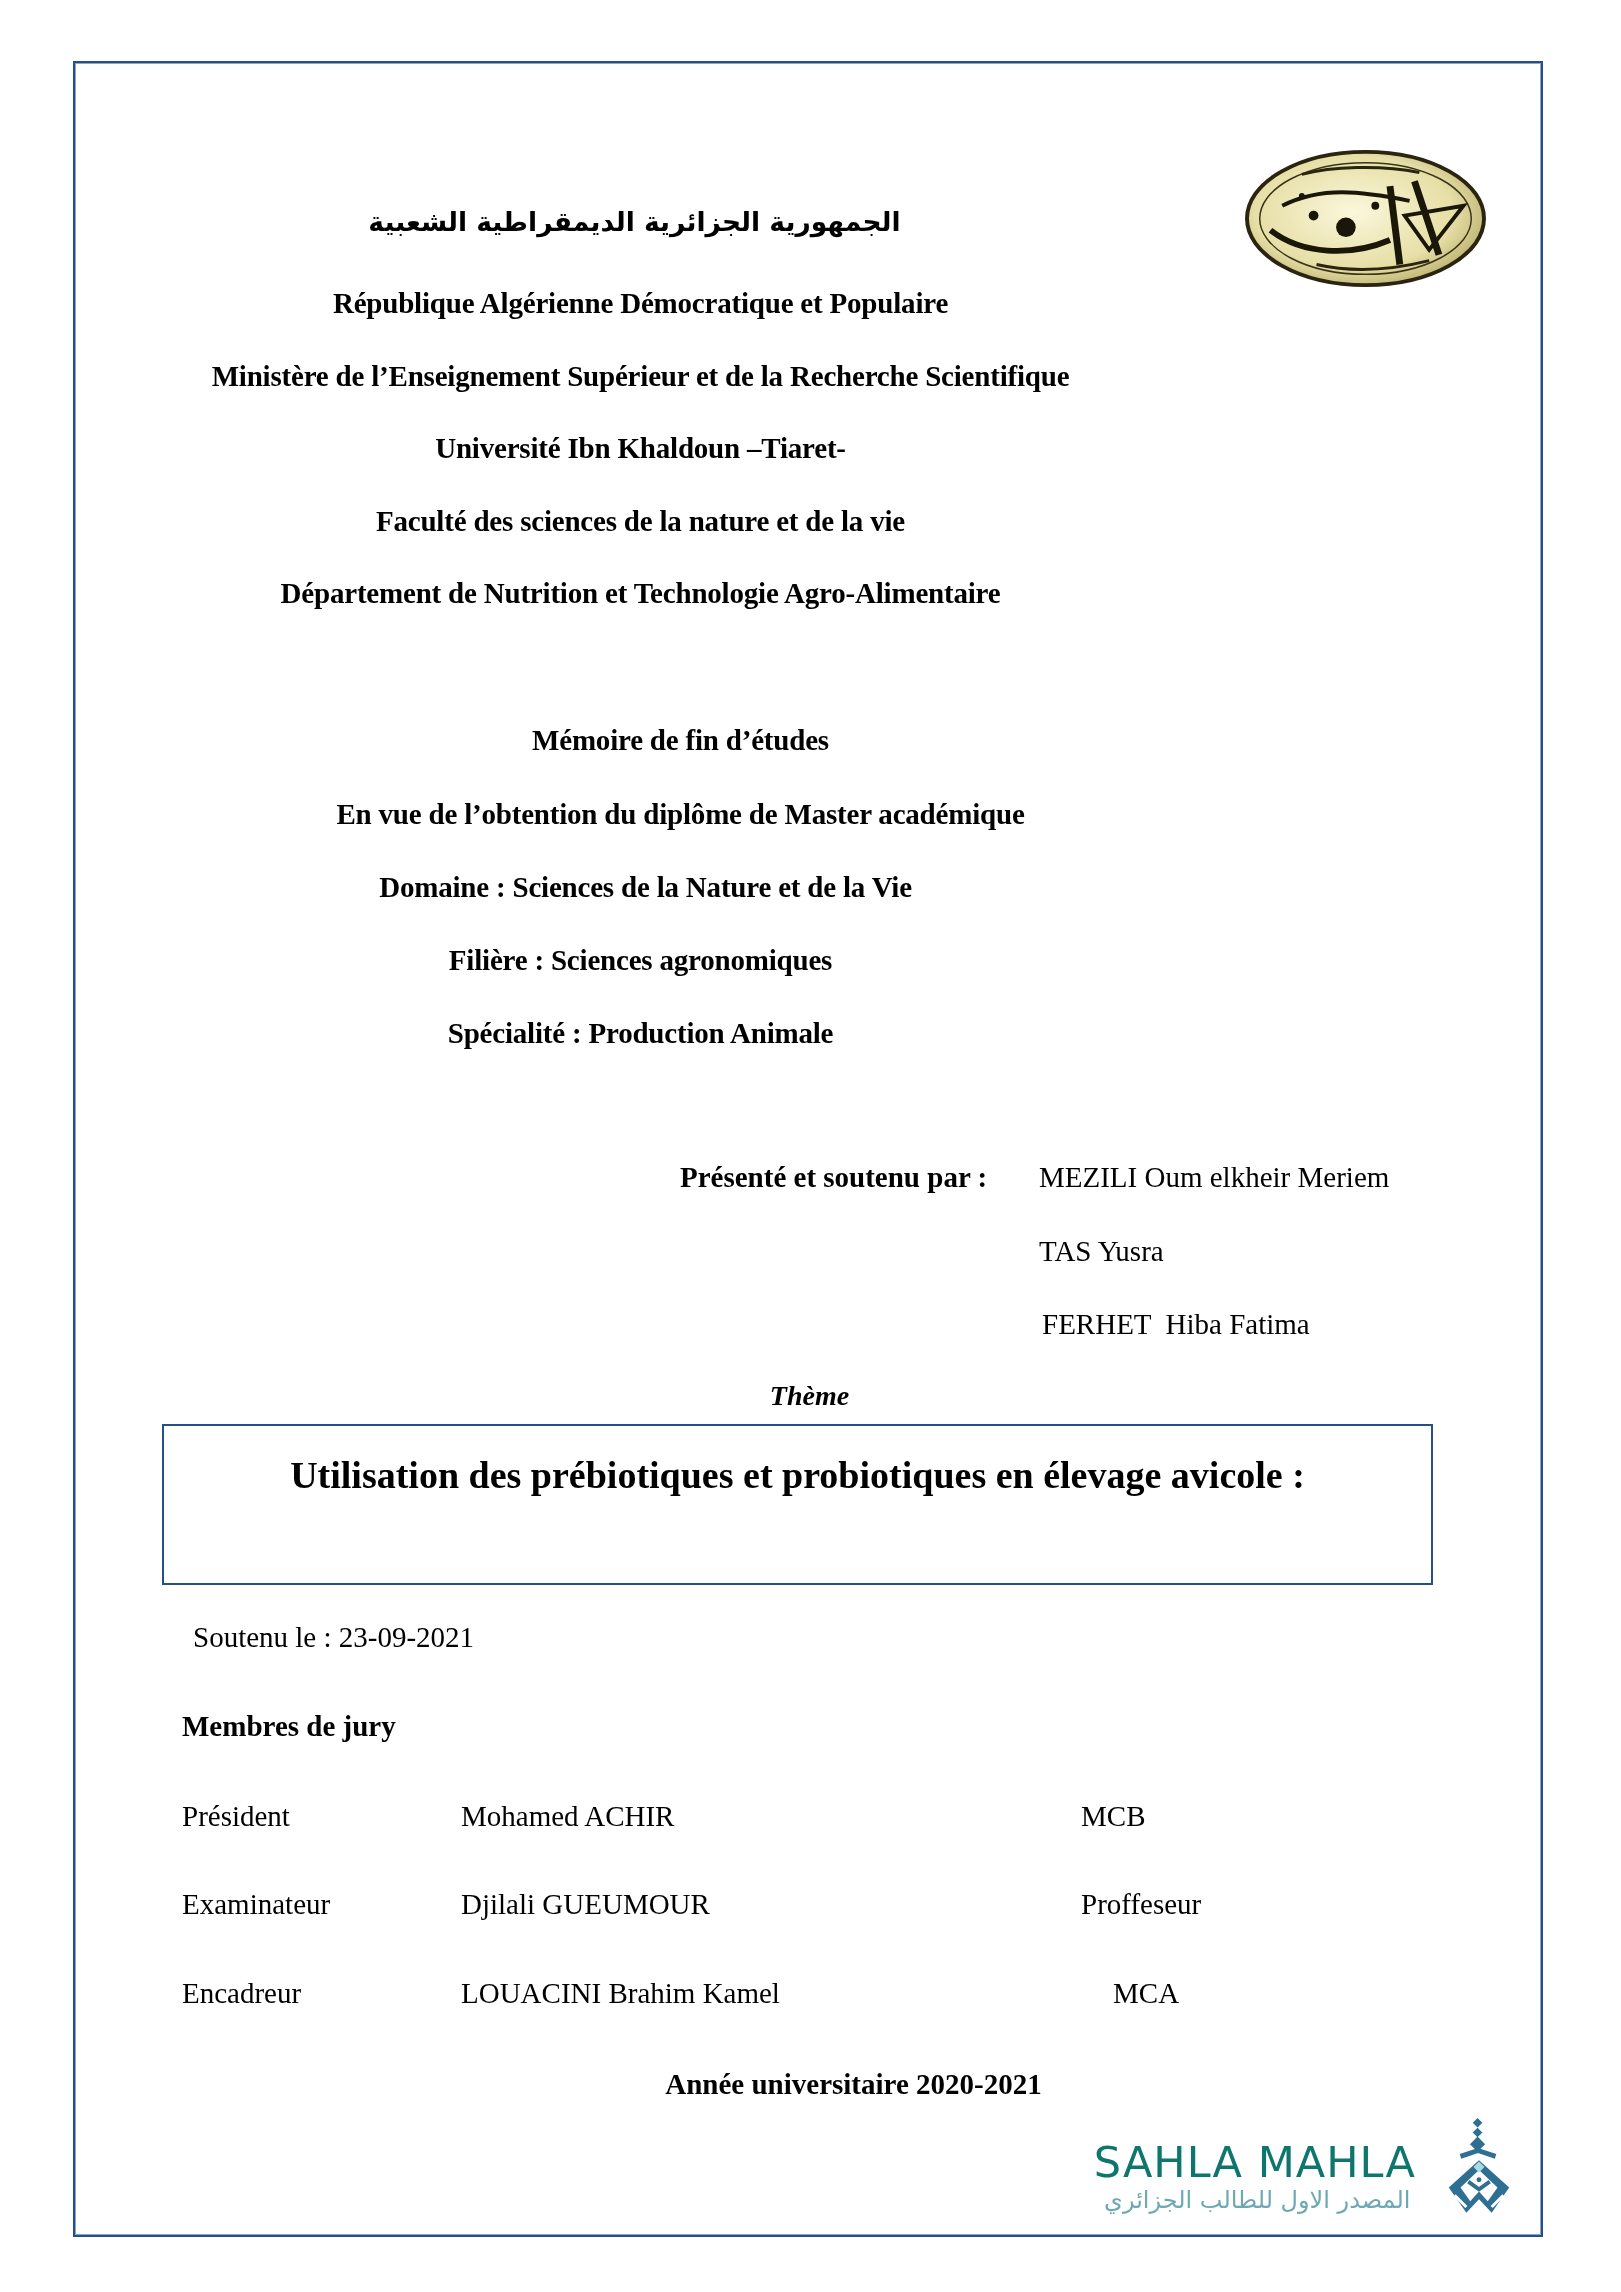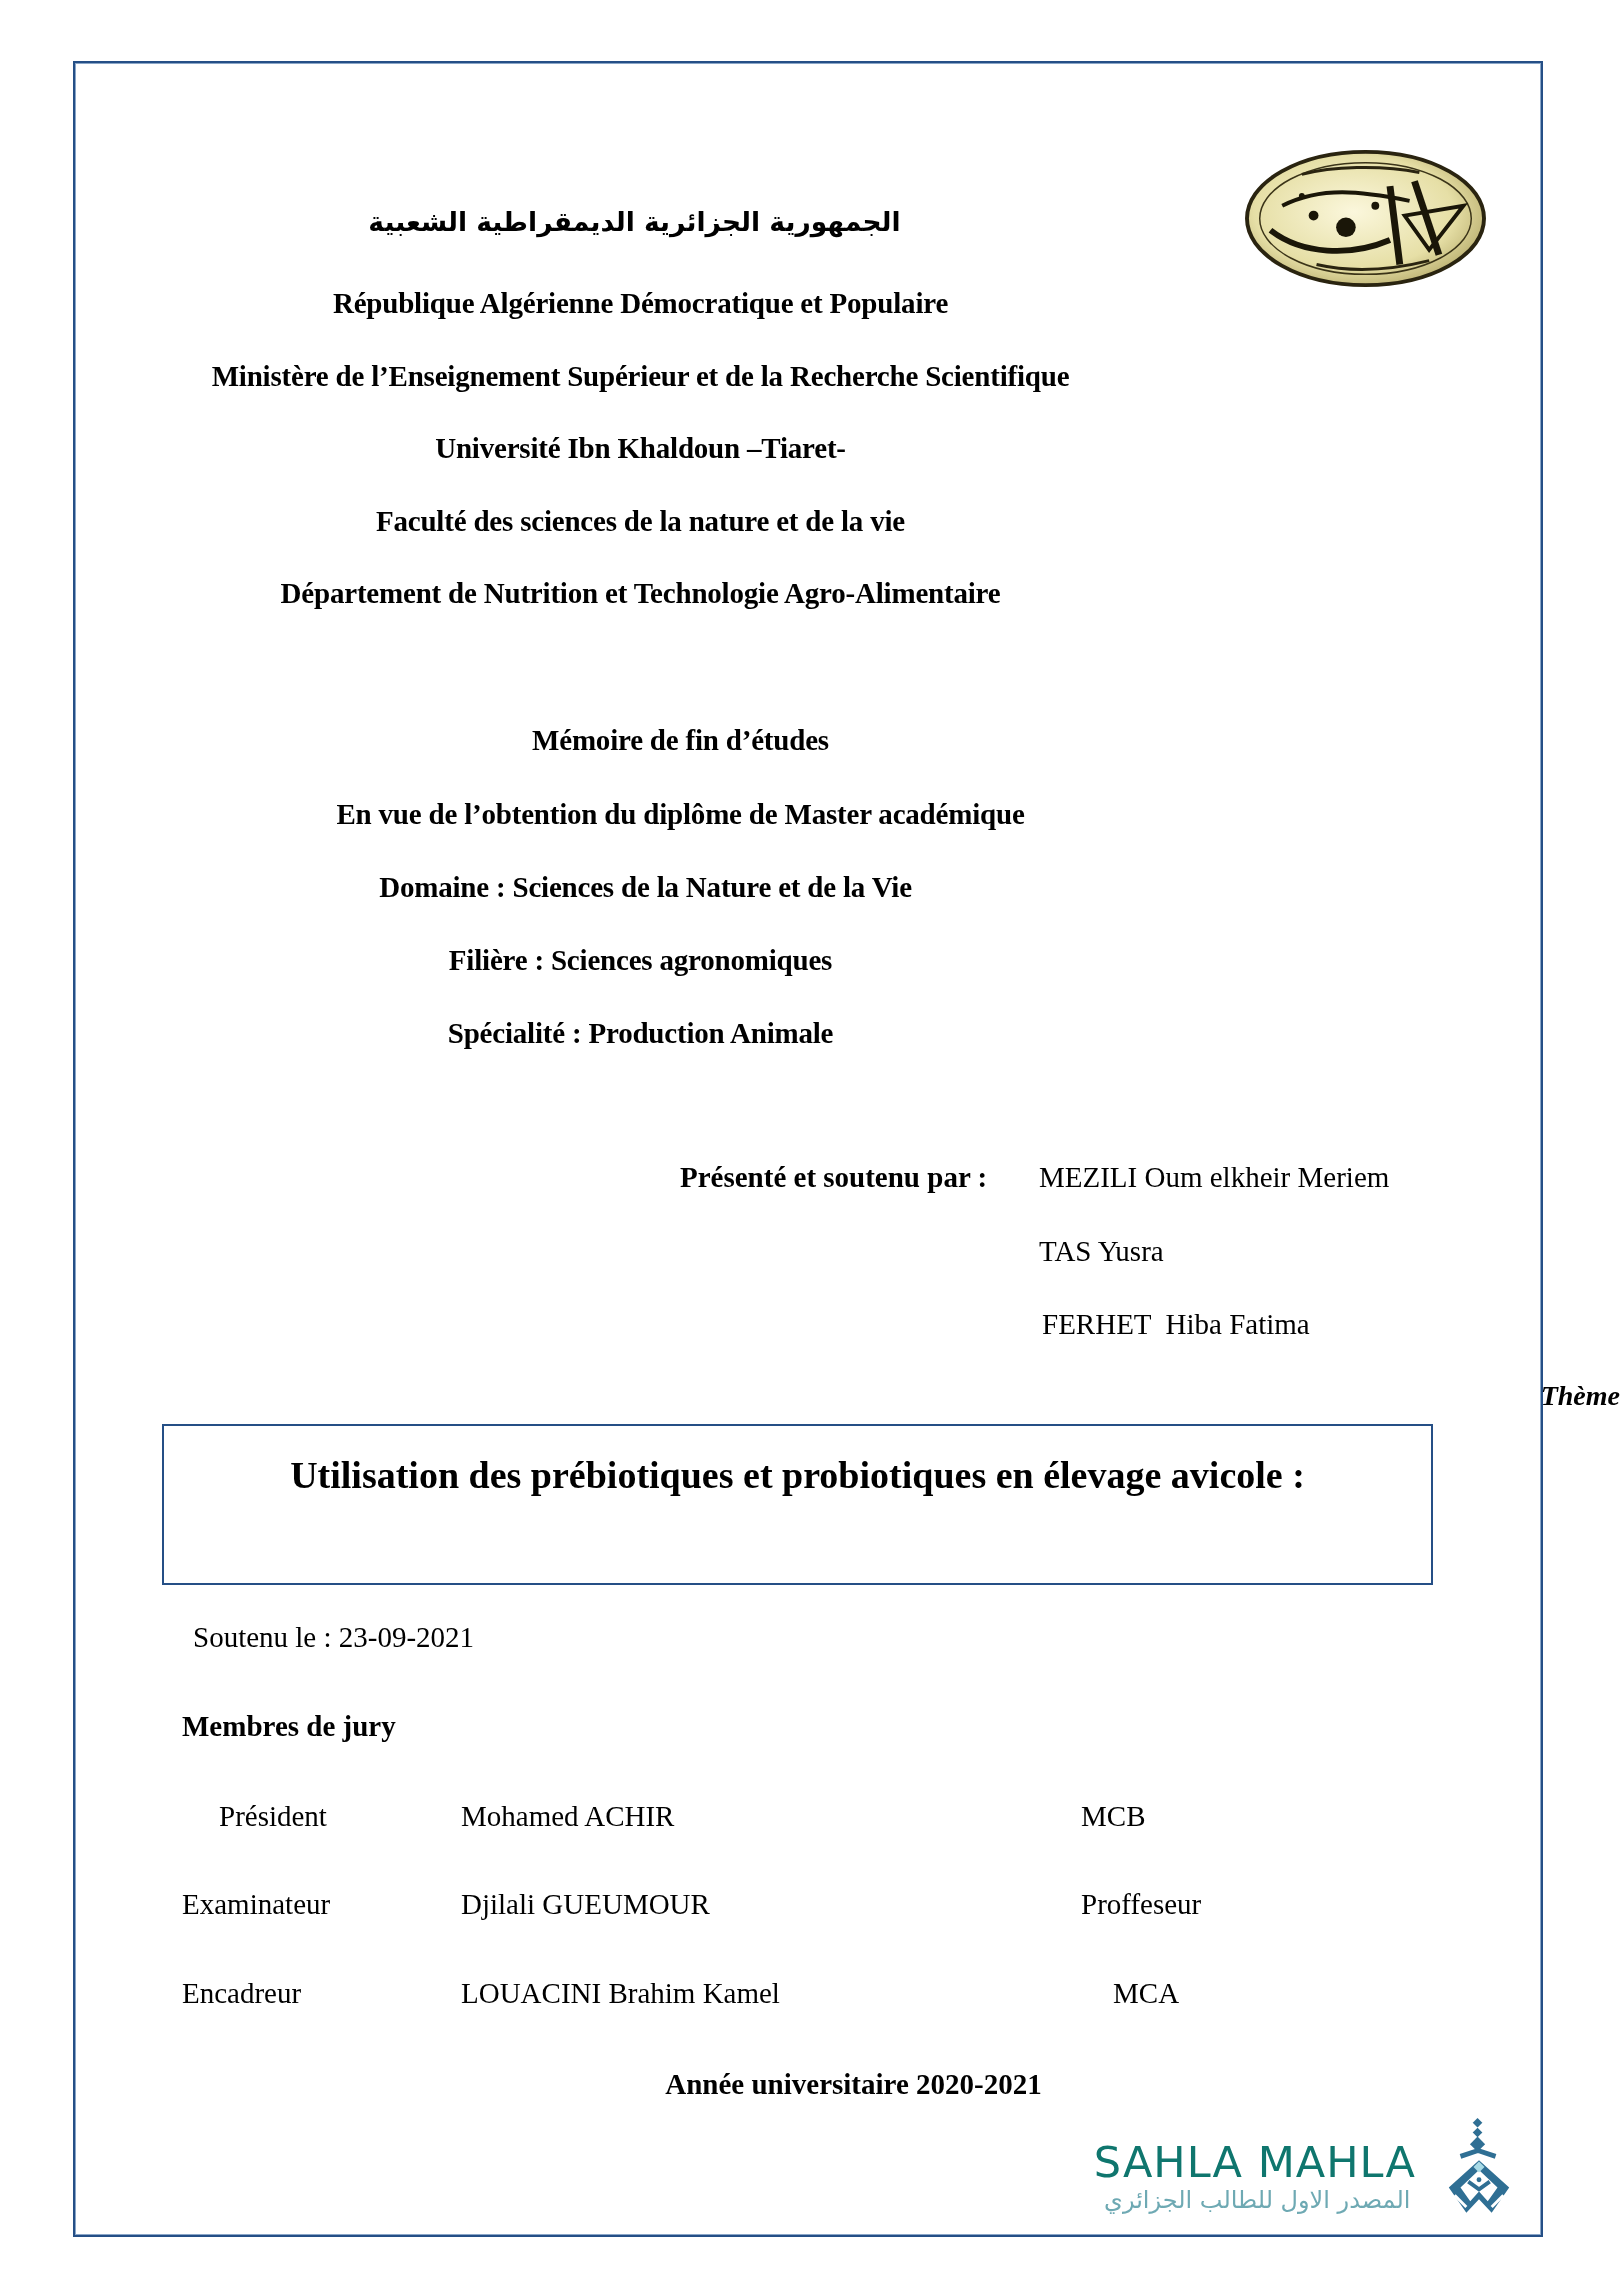--- a/index.html
+++ b/index.html
@@ -186,30 +186,30 @@
 <div class="center-line hdr" style="top:798px; left:-130px;">En vue de l’obtention du diplôme de Master académique</div>
 <div class="center-line hdr" style="top:871px; left:-165px;">Domaine : Sciences de la Nature et de la Vie</div>
 <div class="center-line hdr" style="top:944px; left:-170px;">Filière : Sciences agronomiques</div>
 <div class="center-line hdr" style="top:1017px; left:-170px;">Spécialité : Production Animale</div>
 
 <div class="presenter-label">Présenté et soutenu par :</div>
 <div class="presenter-name" style="left:1039px; top:1161px;">MEZILI Oum elkheir Meriem</div>
 <div class="presenter-name" style="left:1039px; top:1235px;">TAS Yusra</div>
 <div class="presenter-name" style="left:1042px; top:1308px; white-space:pre;">FERHET  Hiba Fatima</div>
 
-<div class="theme-label" style="left:-1px;text-align:right;">Thème</div>
+<div class="theme-label" style="left:-1px;">Thème</div>
 <div class="title-box">
   <div class="title-line" style="top:27.4px;">Utilisation des prébiotiques et probiotiques en élevage avicole :</div>
 </div>
 
 <div class="defense-date">Soutenu le : 23-09-2021</div>
 
 <div class="jury-title">Membres de jury</div>
 
-<div class="jury-cell" style="left:182px; top:1800px;margin-left:37px;">Président</div>
+<div class="jury-cell" style="left:182px; top:1800px;">Président</div>
 <div class="jury-cell" style="left:461px; top:1800px;">Mohamed ACHIR</div>
 <div class="jury-cell" style="left:1081px; top:1800px;">MCB</div>
 
 <div class="jury-cell" style="left:182px; top:1888px;text-align:center;">Examinateur</div>
 <div class="jury-cell" style="left:461px; top:1888px;">Djilali GUEUMOUR</div>
 <div class="jury-cell" style="left:1081px; top:1888px;">Proffeseur</div>
 
 <div class="jury-cell" style="left:182px; top:1977px;">Encadreur</div>
 <div class="jury-cell" style="left:461px; top:1977px;">LOUACINI Brahim Kamel</div>
 <div class="jury-cell" style="left:1081px; top:1977px;margin-left:32px;">MCA</div>

